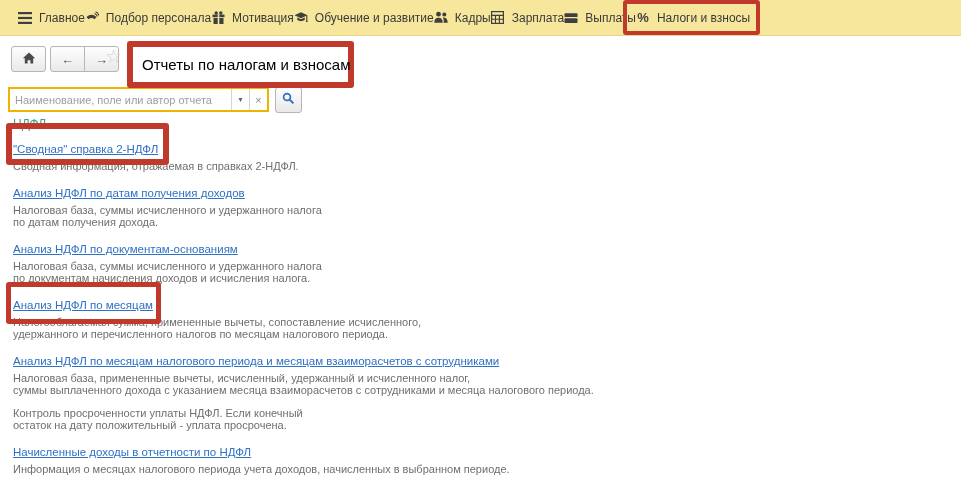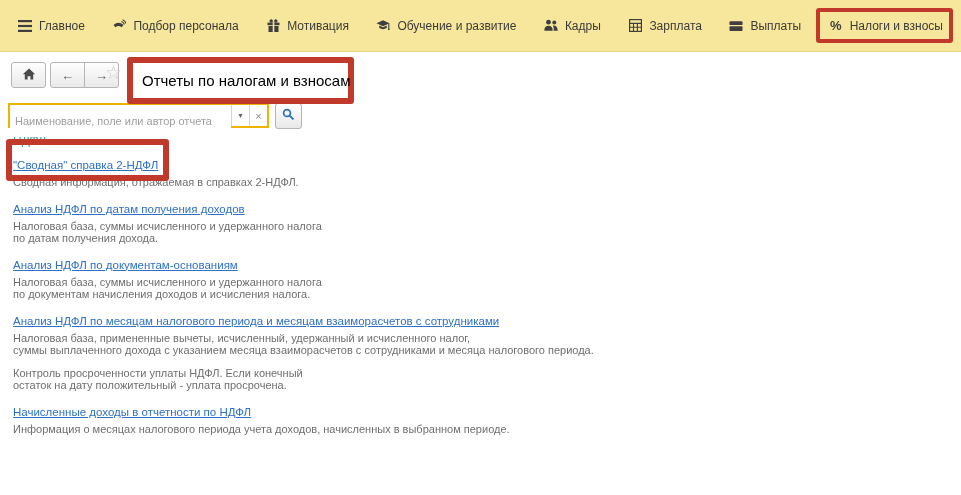--- a/index.html
+++ b/index.html
@@ -6,22 +6,22 @@
   html,body { width:961px; height:495px; }
   body {
     font-family:"Liberation Sans", sans-serif;
     background:#ffffff; color:#333;
     position:relative; overflow:hidden;
   }
 
   
   .menubar {
     height:35px; background:#f7e79c; border-bottom:1px solid #e8d687;
-    display:flex; align-items:center; justify-content:space-between;
-    padding:8px 18px; position:relative; z-index:5;
+    display:flex; align-items:center; 
+    padding:0 18px; position:relative; z-index:5;
   }
   .menu-item {
     display:flex; align-items:center; gap:7px;
     font-size:12px; color:#3a3a3a; cursor:pointer; position:relative;
     white-space:nowrap;
   }
   .micon { display:inline-flex; width:14px; height:14px; align-items:center; justify-content:center; }
   .micon svg { display:block; }
   .pct { font-size:13px; font-weight:bold; color:#3f3f3f; }
 
@@ -51,21 +51,21 @@
   .page-title { font-size:15px; color:#000000; font-weight:normal; white-space:nowrap; }
 
   
   .searchrow { position:relative; margin:1px 0 0 8px; height:27px; display:flex; align-items:flex-start; }
   .search-field {
     display:flex; align-items:stretch; width:257px; height:21px;
     border:2px solid #efb400; background:#fff;
   }
   .search-field input {
     flex:1; border:none; outline:none; font-family:"Liberation Sans",sans-serif;
-    font-size:11px; color:#444; padding:16px 5px; min-width:0;
+    font-size:11px; color:#444; padding:10px 5px; min-width:0;
   }
   .search-field input::placeholder { color:#9e9e9e; }
   .mini-btn {
     width:17px; border:none; border-left:1px solid #d4d4d4; background:#fff;
     font-size:8px; color:#666; cursor:pointer; display:flex; align-items:center; justify-content:center;
     padding:0;
   }
   .mini-btn.clr { font-size:11px; color:#8a8a8a; }
   .search-btn {
     width:25px; height:24px; margin-left:6px;
@@ -247,20 +247,28 @@
     <div class="report-desc">Налоговая база, суммы исчисленного и удержанного налога</div>
     <div class="report-desc">по датам получения дохода.</div>
   </div>
 
   <div class="report">
     <a class="report-link">Анализ НДФЛ по документам-основаниям</a>
     <div class="report-desc">Налоговая база, суммы исчисленного и удержанного налога</div>
     <div class="report-desc">по документам начисления доходов и исчисления налога.</div>
   </div>
 
+  <div class="report">
+    <span class="link-wrap">
+      <a class="report-link">Анализ НДФЛ по месяцам</a>
+      <span class="ann ann-r2"></span>
+    </span>
+    <div class="report-desc">Налогооблагаемая сумма, примененные вычеты, сопоставление исчисленного,</div>
+    <div class="report-desc">удержанного и перечисленного налогов по месяцам налогового периода.</div>
+  </div>
 
   <div class="report">
     <a class="report-link">Анализ НДФЛ по месяцам налогового периода и месяцам взаиморасчетов с сотрудниками</a>
     <div class="report-desc">Налоговая база, примененные вычеты, исчисленный, удержанный и исчисленного налог,</div>
     <div class="report-desc">суммы выплаченного дохода с указанием месяца взаиморасчетов с сотрудниками и месяца налогового периода.</div>
   </div>
 
   <div class="report">
     <div class="report-desc">Контроль просроченности уплаты НДФЛ. Если конечный</div>
     <div class="report-desc">остаток на дату положительный - уплата просрочена.</div>

